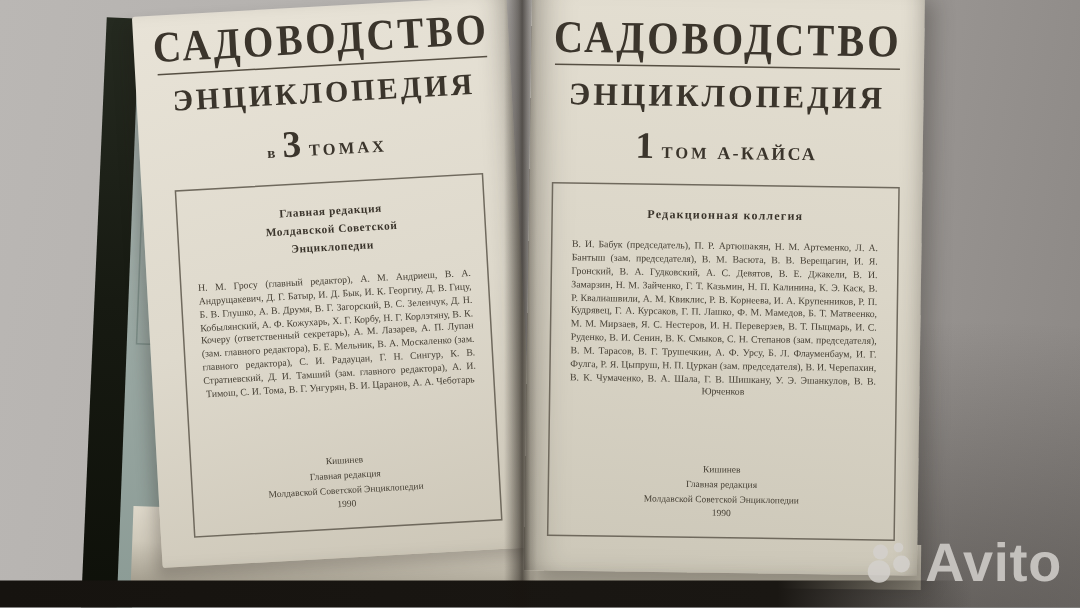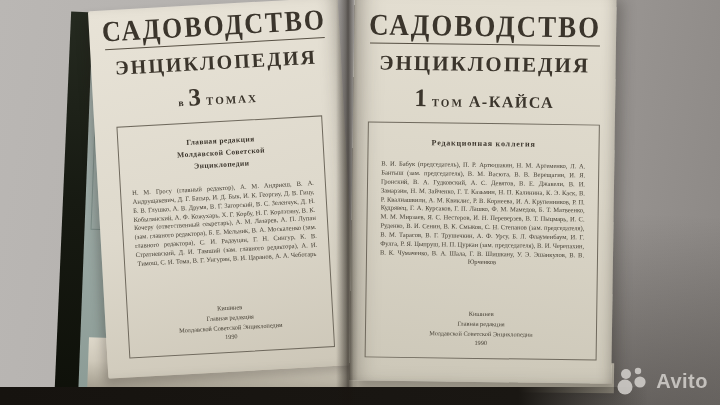--- a/index.html
+++ b/index.html
@@ -38,36 +38,36 @@
   .book-title{font-weight:bold;font-size:26px;letter-spacing:2px;line-height:1.05;
     transform:scaleY(1.12);white-space:nowrap;}
   .right-page .book-title{font-size:27px;}
   .title-rule{width:88%;border-top:1.5px solid #564f43;margin-top:4px;}
   .book-subtitle{font-weight:bold;font-size:20px;letter-spacing:2px;margin-top:7px;white-space:nowrap;}
   .right-page .book-subtitle{font-size:21px;}
   .volume-line{margin-top:9px;display:flex;align-items:baseline;gap:5px;font-weight:bold;}
   .vol-prefix{font-size:10px;}
   .vol-number{font-size:25px;line-height:1;}
   .vol-suffix{font-size:11px;letter-spacing:2px;}
-  .vol-range{font-size:16px;letter-spacing:1.5px;}
+  .vol-range{font-size:12px;letter-spacing:1.5px;}
   .frame{border:1px solid #6f695d;display:flex;flex-direction:column;align-items:center;box-sizing:border-box;}
   .left-page .frame{margin-top:13px;width:206px;flex:1 1 auto;margin-bottom:19px;align-self:center;}
   .right-page .frame{margin-top:12px;width:232px;flex:1 1 auto;margin-bottom:23px;}
   .publisher{font-weight:bold;font-size:7.5px;line-height:1.55;text-align:center;margin-top:13px;letter-spacing:0.4px;}
   .editorial-heading{font-weight:bold;font-size:8px;letter-spacing:0.8px;margin-top:15px;}
   .names{font-size:6.5px;line-height:1.36;text-align:justify;text-align-last:center;
     color:#464035;margin:14px 0 0 0;}
   .left-page .names{width:182px;}
   .right-page .names{width:204px;margin-top:13px;}
   .imprint{font-size:6.3px;line-height:1.55;text-align:center;margin-top:auto;margin-bottom:10px;color:#464035;}
   .prelines{white-space:pre-line;}
   
   .watermark{position:absolute;right:12px;bottom:9px;z-index:6;display:flex;align-items:center;gap:6px;
     opacity:0.85;font-family:"Liberation Sans","DejaVu Sans",sans-serif;}
-  .watermark-text{font-size:20px;font-weight:bold;color:#d4d1cd;letter-spacing:0.5px;text-align:right;}
+  .watermark-text{font-size:36px;font-weight:bold;color:#d4d1cd;letter-spacing:0.5px;text-align:right;}
 </style>
 </head>
 <body>
 
 <div class="photo">
 
   <div class="cover-spine"></div>
   <div class="flyleaf"></div>
   <div class="page-edge-left"></div>
   <div class="page-edge-right"></div>

